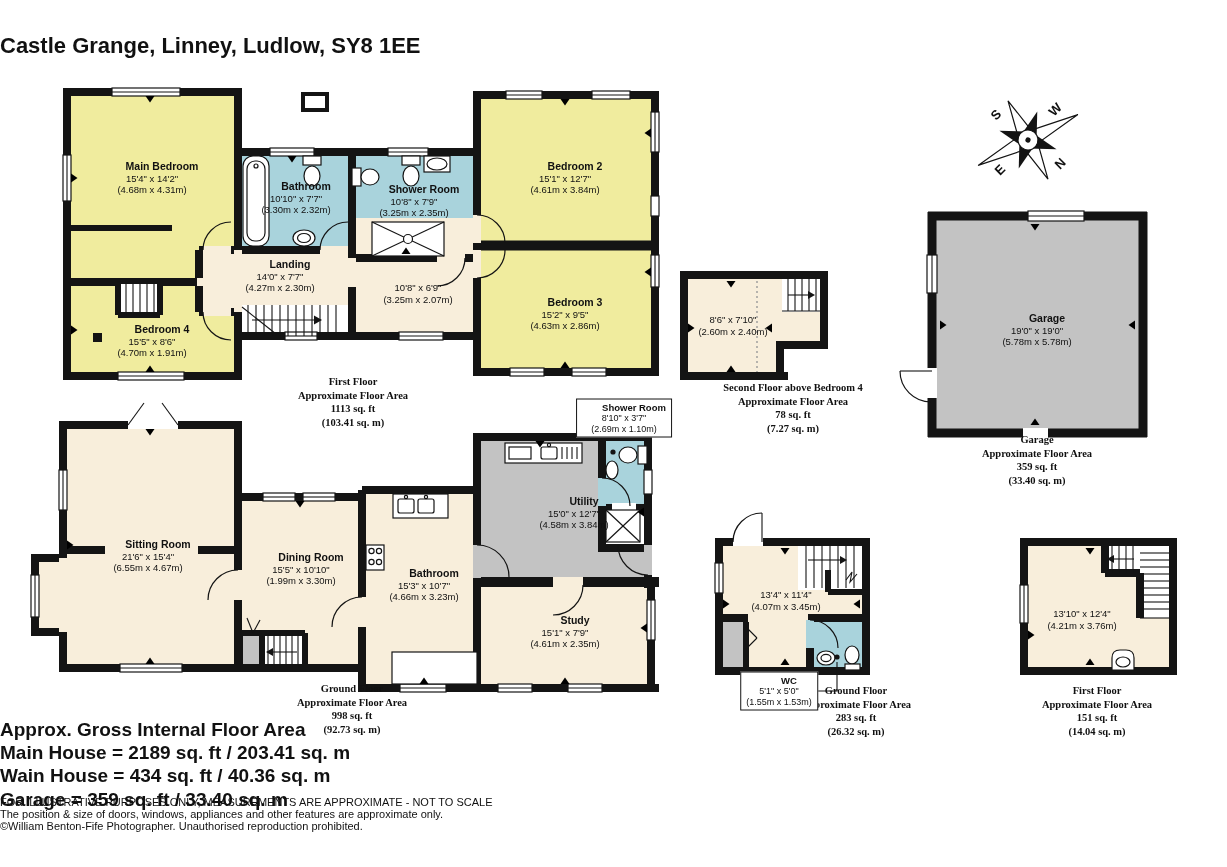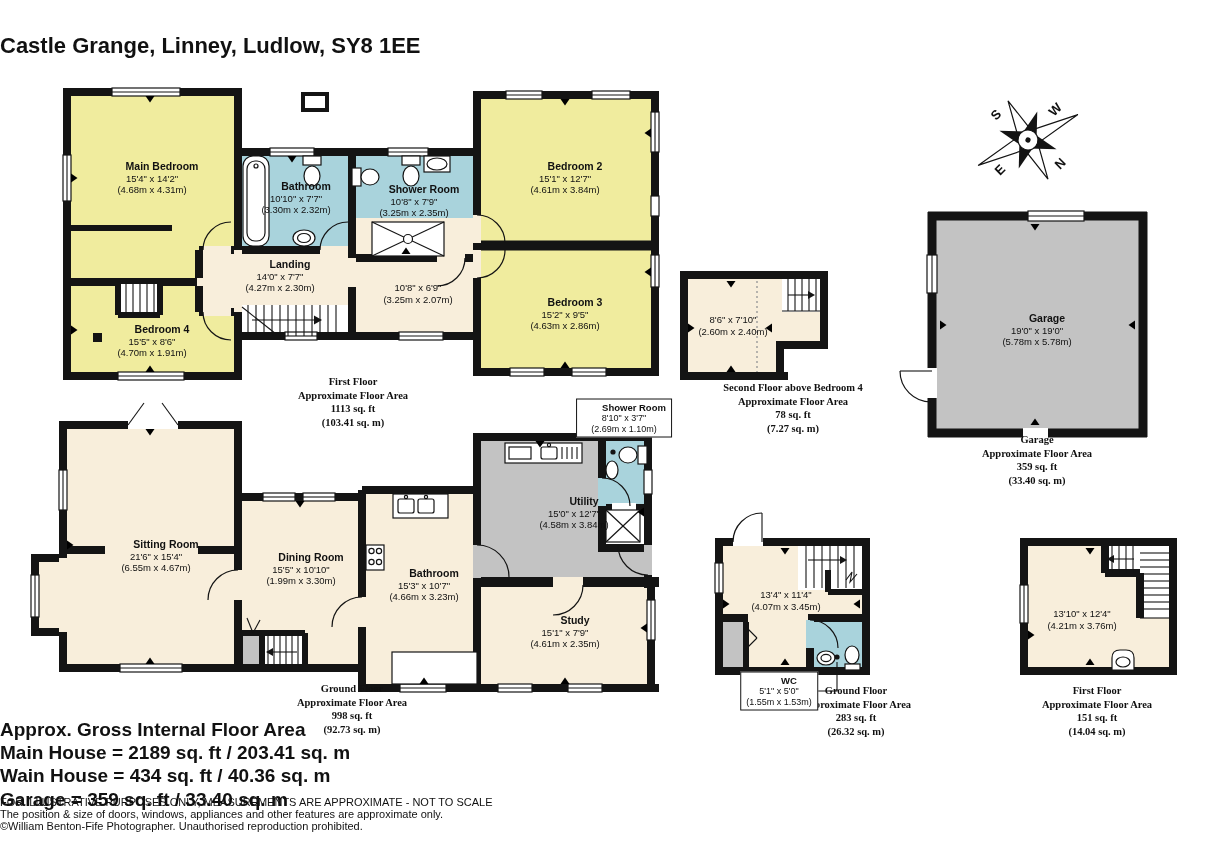--- a/index.html
+++ b/index.html
@@ -561,21 +561,21 @@
   <span class="rdim">19'0" x 19'0"</span>
   <span class="rdim">(5.78m x 5.78m)</span>
 </div>
 <div class="alabel" style="left:1037px;top:460px">
   <span>Garage</span>
   <span>Approximate Floor Area</span>
   <span>359 sq. ft</span>
   <span>(33.40 sq. m)</span>
 </div>
 
-<div class="rlabel" style="left:156px;top:556px">
+<div class="rlabel" style="left:148px;top:556px">
   <span class="rname">Sitting Room</span>
   <span class="rdim">21'6" x 15'4"</span>
   <span class="rdim">(6.55m x 4.67m)</span>
 </div>
 <div class="rlabel" style="left:301px;top:569px">
   <span class="rname">Dining Room</span>
   <span class="rdim">15'5" x 10'10"</span>
   <span class="rdim">(1.99m x 3.30m)</span>
 </div>
 <div class="rlabel" style="left:424px;top:585px">

